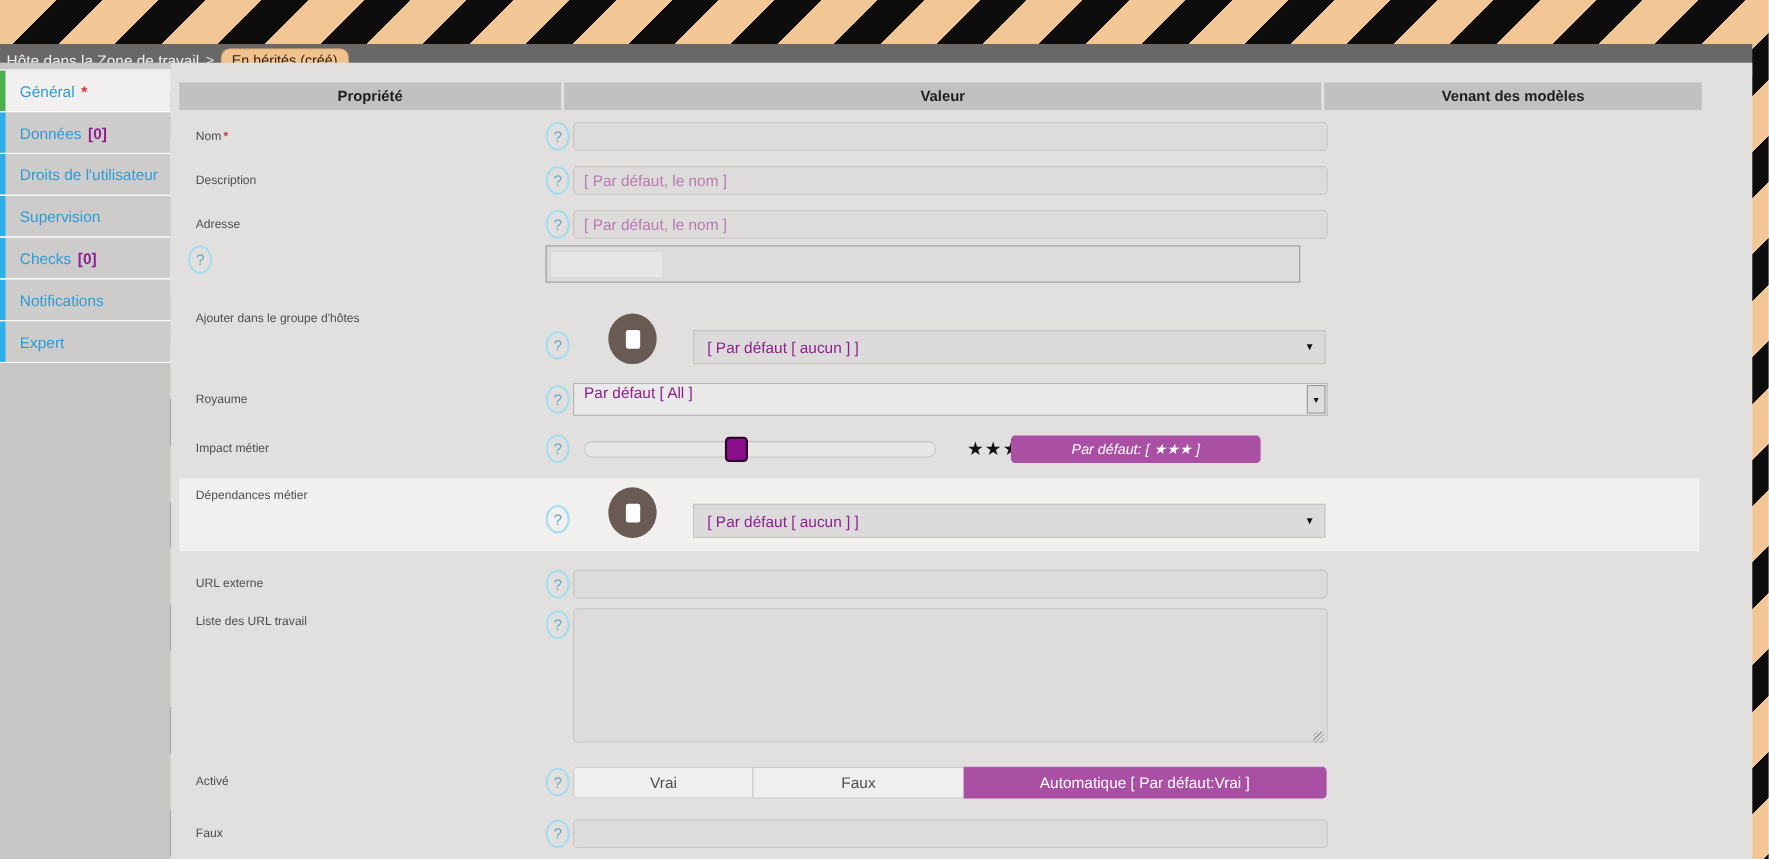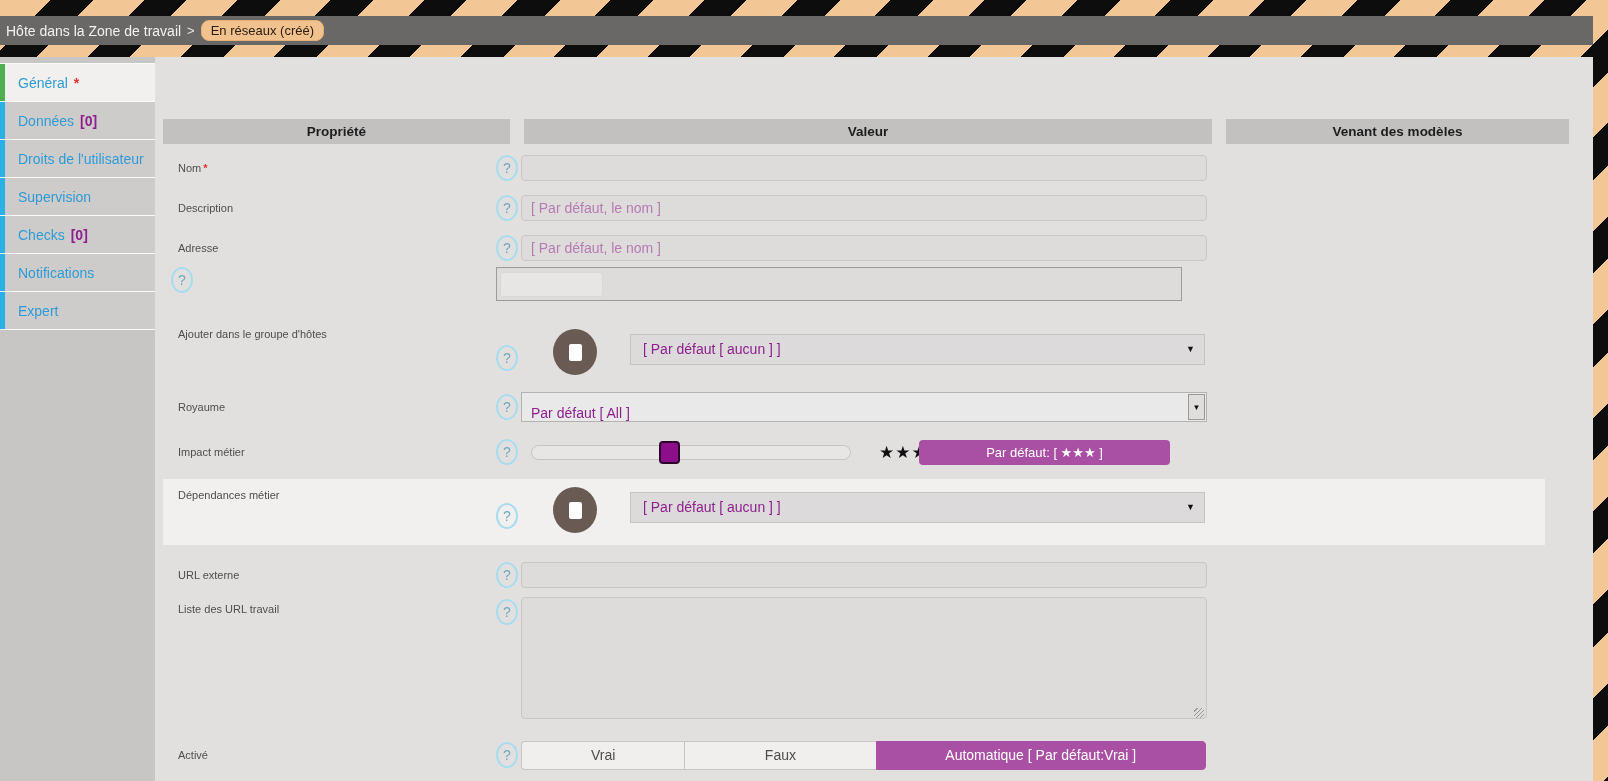--- a/index.html
+++ b/index.html
@@ -12,41 +12,41 @@
 
   
   .topbar { position:absolute; top:0; left:0; width:100%; height:28px; border-top:2px solid #111; }
   .brand-area { position:absolute; top:0; left:0; width:197px; height:28px; background:#6d4a49; }
   .ws-btn { position:absolute; top:1px; left:7px; height:25px; padding:0 10px 0 6px;
     background:#fdfdfd; border:2px solid #1a1a1a; border-radius:8px;
     display:flex; align-items:center; gap:2px; font-size:15px; font-weight:bold; color:#111; cursor:pointer; }
   .ws-btn svg { display:block; }
 
   
-  .crumbbar { position:absolute; top:16px; left:0; width:1593px; height:29px;
+  .crumbbar { position:absolute; top:40px; left:0; width:1593px; height:29px;
     background:#696867; display:flex; align-items:center; padding-left:6px; gap:6px; }
   .crumb-text { color:#f2f2f2; font-size:14px; }
   .crumb-sep { color:#e8e8e8; font-size:13px; }
   .badge { background:#f2c28e; color:#2b2013; font-size:13px; padding:2px 9px;
     border-radius:8px; border:1px solid #e4b076; }
 
   
   .main { position:absolute; top:57px; left:0; width:1593px; height:724px; display:flex; }
   .sidebar { width:155px; background:#c8c6c5; padding-top:7px; flex:none; }
   .tab { height:37px; margin-bottom:1px; display:flex; align-items:center;
     background:#cecccb; border-left:5px solid #2bb1e8; outline:1px solid #fafafa;
     padding-left:13px; font-size:14px; color:#2e9bd6; cursor:pointer; gap:6px; }
   .tab.active { background:#f2f0ef; border-left-color:#4caf50; }
   .tab .count { color:#8e1f8e; font-weight:bold; }
   .tab .req { color:#e03030; font-weight:bold; }
 
   .content { flex:1; background:#e2e0df; padding:18px 0 0 8px; }
 
   
-  .thead { display:grid; grid-template-columns:347px 688px 343px; column-gap:14px; height:25px; margin-bottom:4px;margin-top:44px; }
+  .thead { display:grid; grid-template-columns:347px 688px 343px; column-gap:3px; height:25px; margin-bottom:4px; }
   .thead .th { background:#c2c1c0; display:flex; align-items:center; justify-content:center;
     font-size:13.5px; font-weight:bold; color:#1d1d1d; }
 
   
   .row { display:grid; grid-template-columns:325px 25px 700px; align-items:center; padding-left:8px; }
   .row .lbl { font-size:11px; color:#4e4e4e; padding-left:7px; }
   .req-star { color:#e03030; font-weight:bold; margin-left:2px; }
 
   .help { width:22px; height:26px; border:2px solid #a8dcef; border-radius:50%;
     color:#6fa8c0; font-size:14px; display:flex; align-items:center; justify-content:center;
@@ -63,52 +63,52 @@
   
   .row-modeles { height:46px; align-items:start; }
   .tagbox { width:686px; height:34px; background:#dedcdb; border:1px solid #9d9b9a;
     display:flex; align-items:center; padding-left:3px; }
   .tagpill { width:103px; height:25px; background:#e8e6e5; border-radius:3px; border:1px solid #dad8d7; }
 
   
   .row-picker { height:72px; align-items:start; }
   .row-picker .lbl { padding-top:15px; }
   .row-picker .help { margin-top:32px; }
-  .picker-val { display:flex; align-items:center; }
+  .picker-val { display:flex; align-items:flex-end; }
   .circle-btn { width:44px; height:46px; border-radius:50%; background:#695a53; border:none;
     margin:16px 0 0 32px; display:flex; align-items:center; justify-content:center; cursor:pointer; flex:none; }
   .circle-btn .sq { width:13px; height:17px; background:#fdfdfd; border-radius:2px; }
   .dropdown { position:relative; width:575px; height:31px; margin:10px 0 0 33px;
     background:#dcdadb; border:1px solid #c6c4c3; display:flex; align-items:center;
     padding:0 24px 0 12px; font-size:14px; color:#8e1f8e; cursor:pointer; }
   .dropdown .caret { position:absolute; right:9px; top:9px; font-size:9px; color:#111; }
 
   .row-dep { background:#f2f0ef; width:1382px; height:66px; margin-top:4px; }
   .row-dep .lbl { padding-top:10px; }
   .row-dep .help { margin-top:24px; }
   .row-dep .circle-btn { margin-top:8px; }
   .row-dep .dropdown { margin-top:2px; }
 
   
   .nselect { position:relative; width:686px; height:30px; background:#e9e9e9; border:1px solid #b5b3b2;
-    display:flex; align-items:flex-end; padding-left:9px; font-size:14px; color:#8e1f8e; cursor:pointer; }
+    display:flex; align-items:flex-start; padding-left:9px; font-size:14px; color:#8e1f8e; cursor:pointer; }
   .nselect .sel-btn { position:absolute; right:1px; top:1px; bottom:1px; width:17px;
     background:#e0dedd; border:1px solid #9a9898; display:flex; align-items:center;
     justify-content:center; font-size:8px; color:#111; }
 
   
   .impact-val { display:flex; align-items:center; height:46px; }
   .slider { position:relative; width:320px; height:15px; margin-left:10px;
     background:#e8e6e5; border:1px solid #c6c4c3; border-radius:8px; }
   .slider .handle { position:absolute; top:-5px; width:21px; height:23px;
     background:#8c0e8a; border:2px solid #2d032c; border-radius:4px; cursor:grab; }
   .stars { margin-left:28px; font-size:17px; color:#111; letter-spacing:1px; width:40px; }
-  .default-btn { width:251px; height:25px; background:#a94fa4; border:none;
+  .default-btn { width:227px; height:25px; background:#a94fa4; border:none;
     border-radius:4px; color:#fff; font-size:13px; cursor:pointer;
-    display:flex; align-items:center; justify-content:center; }
+    display:flex; align-items:center; justify-content:center;font-style:italic; }
 
   
   .row-liste { height:132px; align-items:start; }
   .row-liste .lbl { padding-top:6px; }
   .row-liste .help { margin-top:2px; }
   .bigtext { width:686px; height:122px; background:#dedcdb; border:1px solid #c9c7c6;
     border-radius:4px; resize:none; outline:none; font-size:14px; color:#333; padding:6px 9px; }
   .ta-wrap { position:relative; width:686px; }
   .ta-grip { position:absolute; right:3px; bottom:5px; width:10px; height:10px; pointer-events:none;
     background:repeating-linear-gradient(135deg,transparent 0 2px,#9a9898 2px 3px); }
@@ -126,21 +126,21 @@
 </style>
 </head>
 <body>
 
 <div class="page">
 
 
   <div class="crumbbar">
     <span class="crumb-text">Hôte dans la Zone de travail</span>
     <span class="crumb-sep">&gt;</span>
-    <span class="badge">En réseaux (créé)</span>
+    <span class="badge">En hérités (créé)</span>
   </div>
 
   <div class="main">
 
     <div class="sidebar">
       <div class="tab active">
         <span>Général</span>
         <span class="req">*</span>
       </div>
       <div class="tab">

